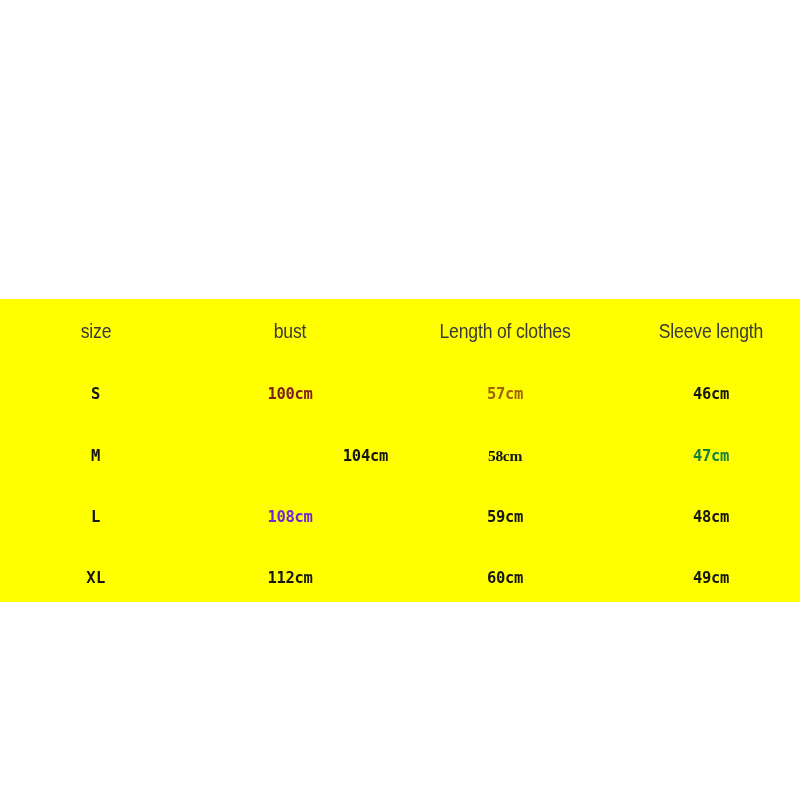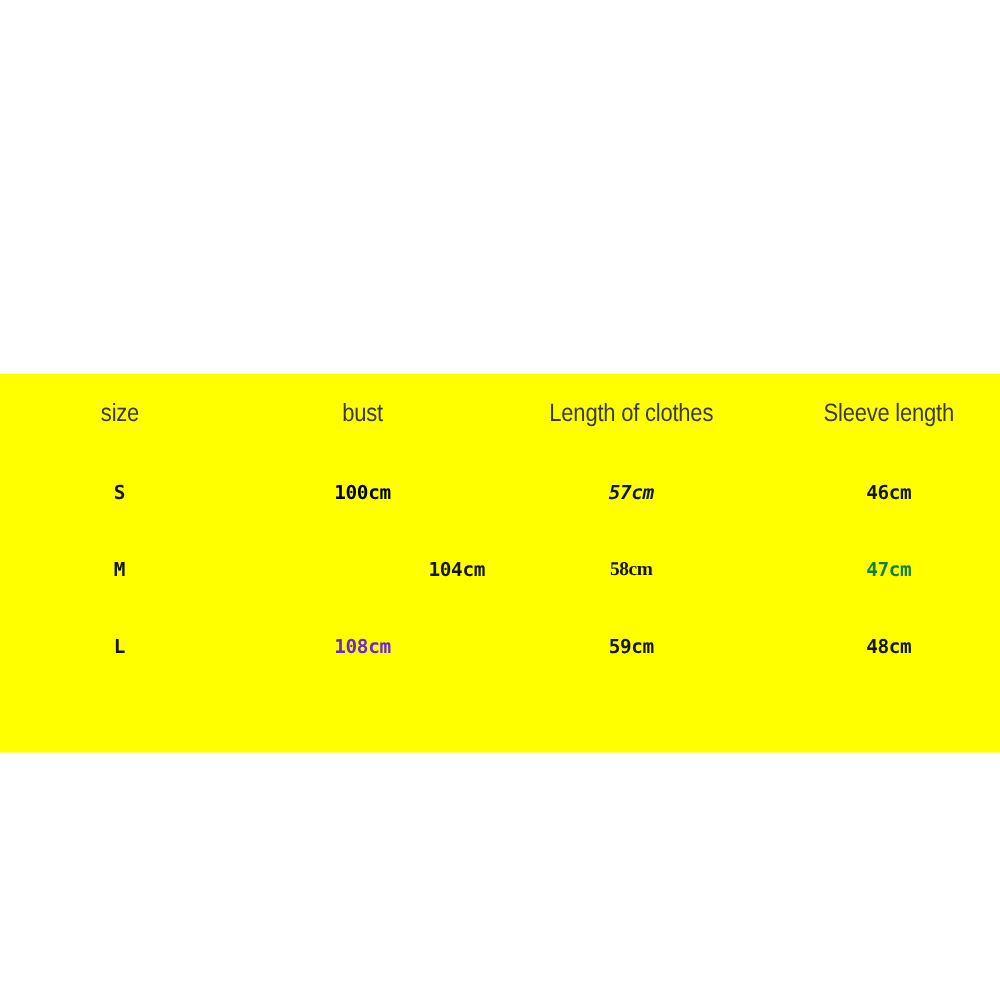--- a/index.html
+++ b/index.html
@@ -93,33 +93,39 @@
           <th style="color: rgb(58, 58, 56);">size</th>
           <th style="color: rgb(58, 58, 56);">bust</th>
           <th style="color: rgb(58, 58, 56);">Length of clothes</th>
           <th style="color: rgb(58, 58, 56);">Sleeve length</th>
         </tr>
       </thead>
 
       <tbody>
         <tr>
           <td class="size-cell" style="color: rgb(21, 21, 18);">S</td>
-          <td style="color: #000000;">100cm</td>
-          <td style="color: #0f172a; font-style: italic;">57cm</td>
+          <td style="color: #7f1d1d;">100cm</td>
+          <td style="color: #a16207;">57cm</td>
           <td style="color: rgb(21, 21, 18);">46cm</td>
         </tr>
         <tr>
           <td class="size-cell" style="color: rgb(21, 21, 18);">M</td>
           <td style="color: rgb(21, 21, 18); text-align: right;">104cm</td>
           <td style="color: rgb(21, 21, 18); font-family: Liberation Serif, serif;">58cm</td>
           <td style="color: #15803d;">47cm</td>
         </tr>
         <tr>
           <td class="size-cell" style="color: rgb(21, 21, 18);">L</td>
           <td style="color: #6d28d9;">108cm</td>
           <td style="color: rgb(21, 21, 18); text-align: center;">59cm</td>
           <td style="color: rgb(21, 21, 18);">48cm</td>
         </tr>
+        <tr>
+          <td class="size-cell" style="color: rgb(21, 21, 18);">XL</td>
+          <td style="color: rgb(21, 21, 18);">112cm</td>
+          <td style="color: rgb(21, 21, 18);">60cm</td>
+          <td style="color: rgb(21, 21, 18);">49cm</td>
+        </tr>
       </tbody>
     </table>
 
   </div>
 </div>
 
 </body></html>

